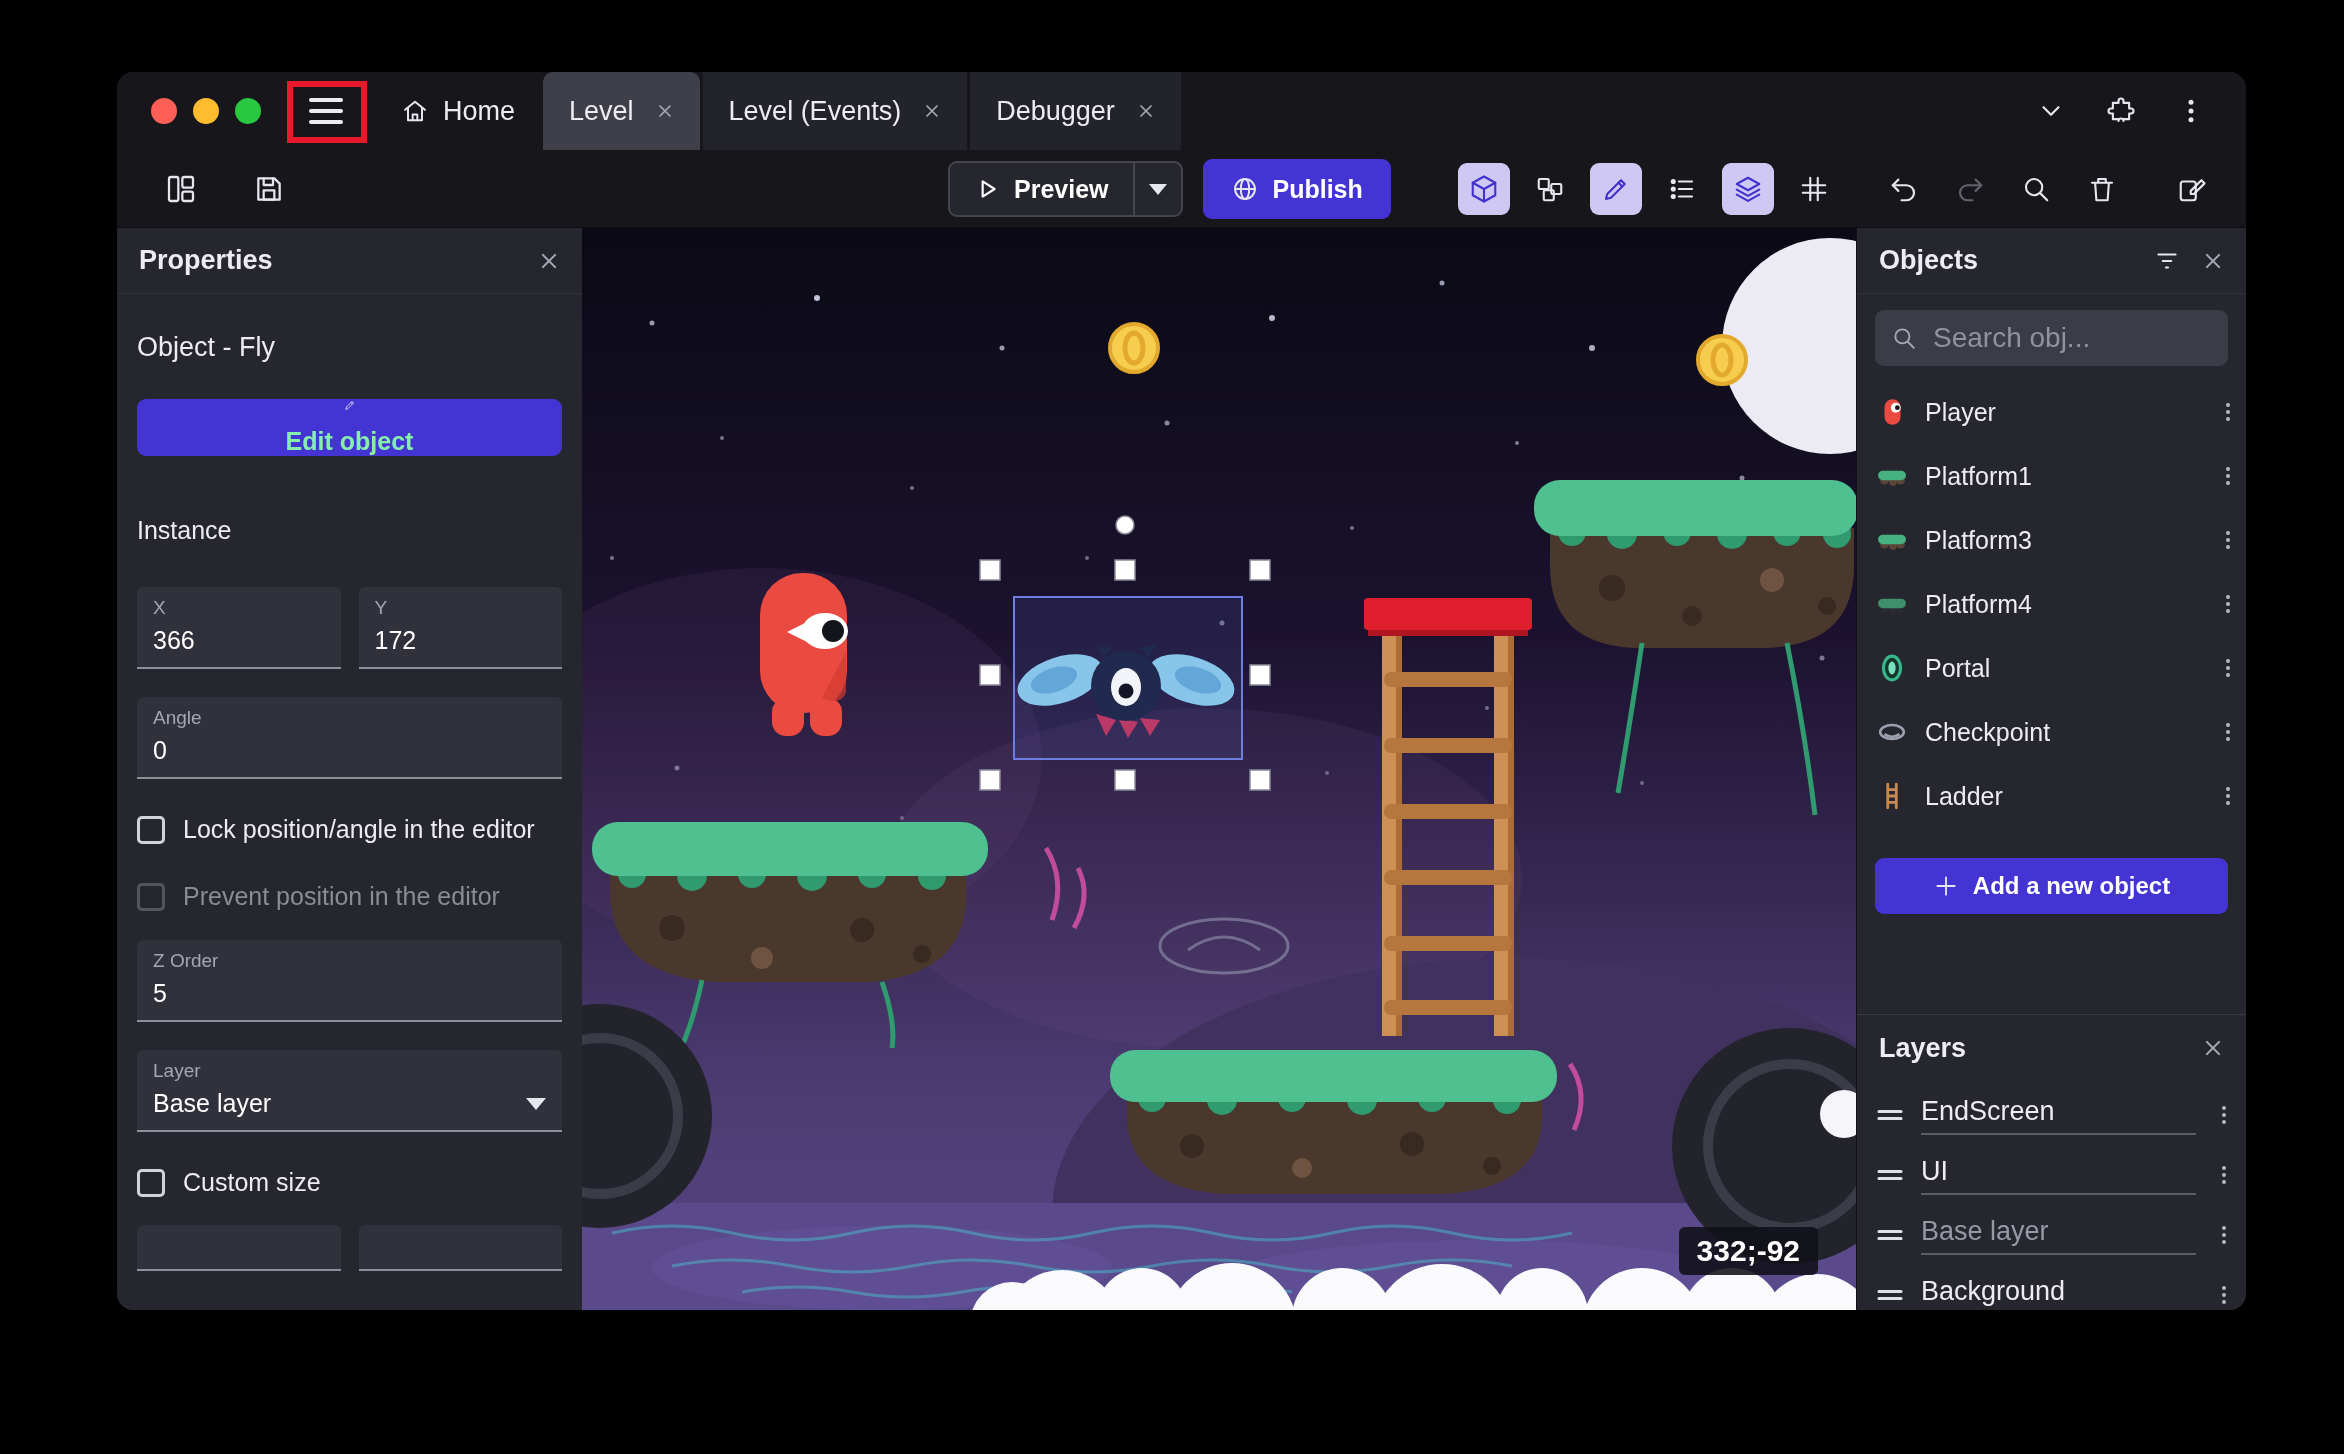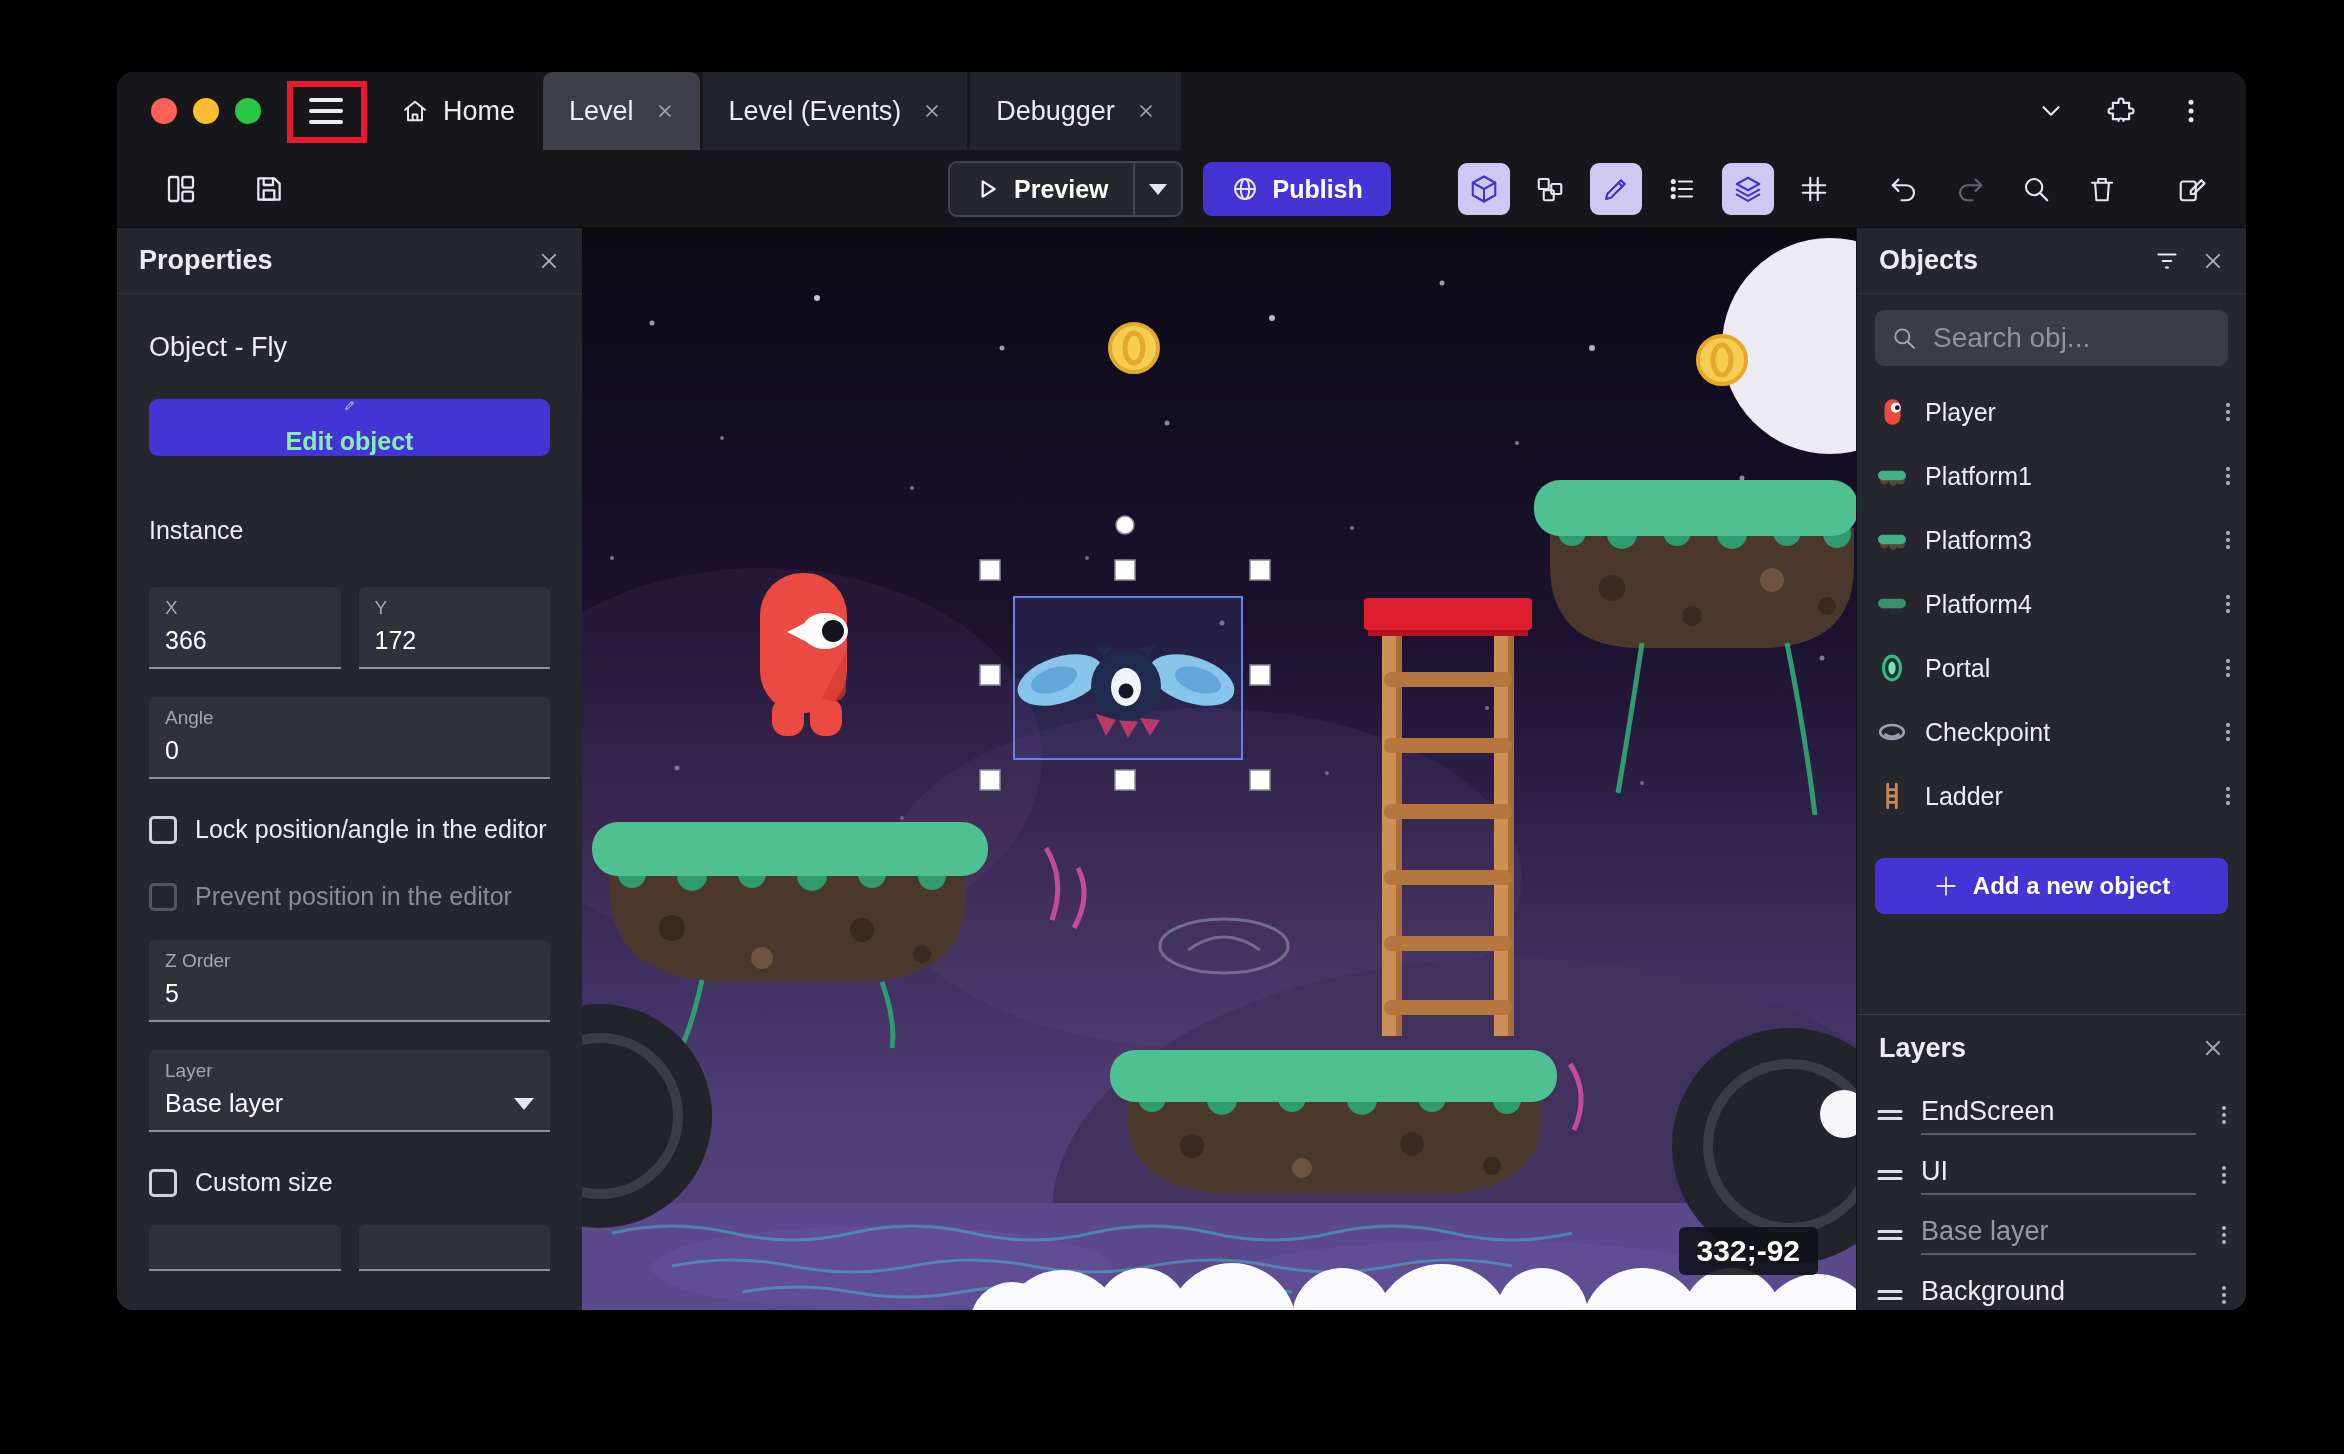--- a/index.html
+++ b/index.html
@@ -34,31 +34,31 @@
   .tb-right{position:absolute;right:28px;top:0;height:78px;display:flex;align-items:center;gap:14px;}
   .tbtn{width:52px;height:52px;display:flex;align-items:center;justify-content:center;border-radius:9px;cursor:pointer;}
   .tbtn.active{background:#cfc8f3;}
   .tbtn.active svg{stroke:#4333cc;}
   .tbtn.dim svg{stroke:#63636d;}
   .group-gap{width:10px;}
   .preview-btn{display:flex;align-items:stretch;height:56px;background:#26262e;border:2px solid #45454f;border-radius:9px;overflow:hidden;cursor:pointer;}
   .preview-main{display:flex;align-items:center;gap:14px;padding:0 24px;font-size:25px;font-weight:bold;color:#fff;}
   .preview-arrow{width:48px;display:flex;align-items:center;justify-content:center;border-left:2px solid #45454f;}
   .caret-down{width:0;height:0;border-left:9px solid transparent;border-right:9px solid transparent;border-top:11px solid #e6e6ee;}
-  .publish-btn{display:flex;align-items:center;gap:14px;height:54px;padding:0 28px;background:#4434d4;
+  .publish-btn{display:flex;align-items:center;gap:14px;height:60px;padding:0 28px;background:#4434d4;
                border-radius:9px;font-size:25px;font-weight:bold;color:#fff;cursor:pointer;}
 
   
   .main{display:flex;height:1082px;}
 
   
   .props{width:465px;background:#26262e;display:flex;flex-direction:column;overflow:hidden;}
   .panel-header{height:66px;display:flex;align-items:center;justify-content:space-between;
                 padding:0 22px;font-size:27px;font-weight:bold;border-bottom:1px solid #32323b;flex:none;}
-  .props-body{padding:0 32px;flex:1;overflow:hidden;}
+  .props-body{padding:0 20px;flex:1;overflow:hidden;}
   .object-label{margin-top:38px;font-size:27px;color:#ececf2;}
   .edit-btn{margin-top:36px;height:57px;display:flex;align-items:center;justify-content:center;gap:16px;
             background:#4434d4;border-radius:9px;font-size:25px;font-weight:bold;color:#86efac;cursor:pointer;flex-direction:column;}
   .section-label{margin-top:60px;font-size:25px;color:#ececf2;}
   .field-row{display:flex;gap:18px;margin-top:42px;}
   .field{flex:1;background:#31313b;border-bottom:2px solid #8f8f9b;border-radius:6px 6px 0 0;
          padding:10px 16px 12px;cursor:text;}
   .field .flabel{font-size:19px;color:#a6a6b2;}
   .field .fvalue{font-size:25px;color:#fff;margin-top:7px;display:flex;align-items:center;justify-content:space-between;}
   .field.mt{margin-top:28px;}

